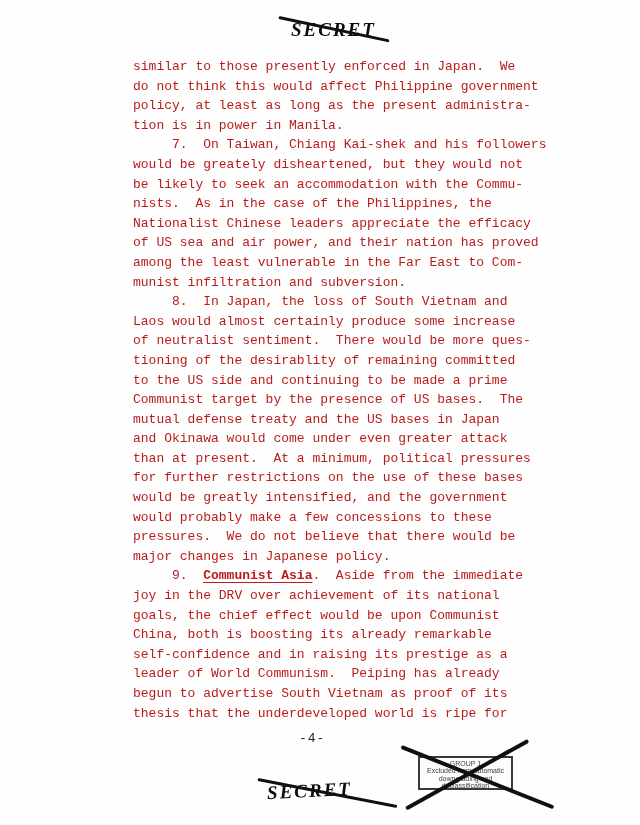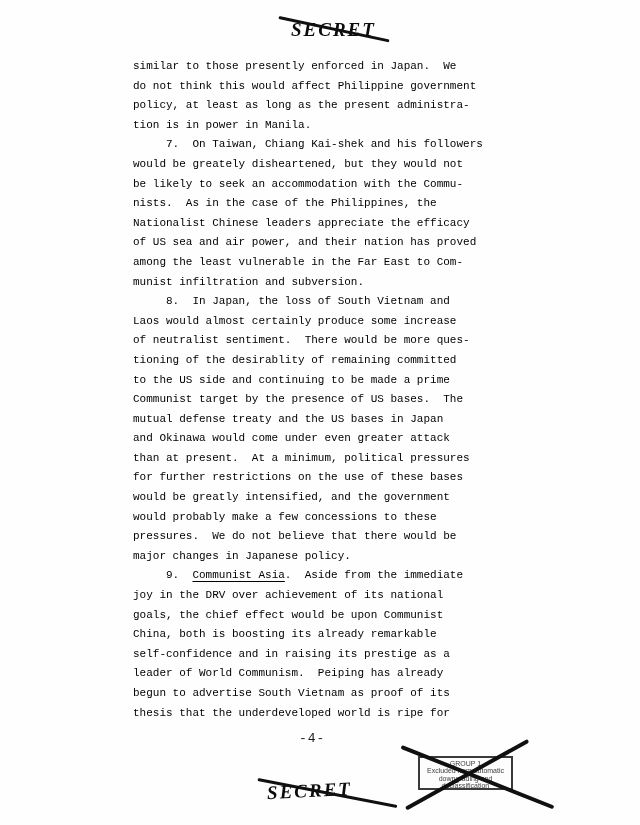--- a/index.html
+++ b/index.html
@@ -41,29 +41,30 @@
   #strike-top    { left: 279px; top: 16px;  width: 113px; transform: rotate(12deg); }
   #strike-bottom { left: 258px; top: 778px; width: 142px; transform: rotate(11deg); }
   #xmark-a { left: 402px; top: 745px; width: 164px; height: 4px; transform: rotate(21.7deg); }
   #xmark-b { left: 405px; top: 807px; width: 140px; height: 4px; transform: rotate(-29.1deg); }
 
   
   #body-text {
     position: absolute;
     left: 133px;
     top: 57px;
-    font-size: 11px;
+    font-size: 13px;
     line-height: 19.6px;
-    color: #000000;
+    color: #b91c1c;
     white-space: pre;
   }
   #body-text .line { white-space: pre; }
   #body-text .u {
     text-decoration: underline;
     text-underline-offset: 3px;
+    font-weight: bold;
   }
 
   
   #page-number {
     position: absolute;
     left: 299px;
     top: 731px;
     font-size: 13px;
     color: #1b1b1b;
     letter-spacing: 1px;

